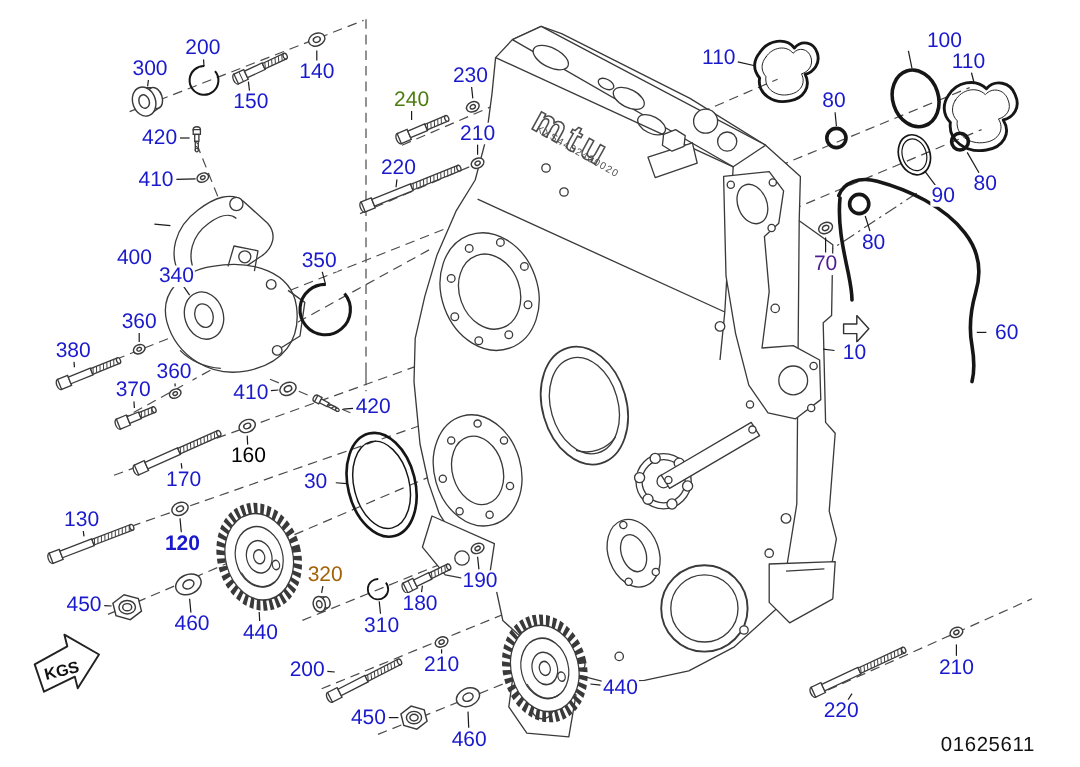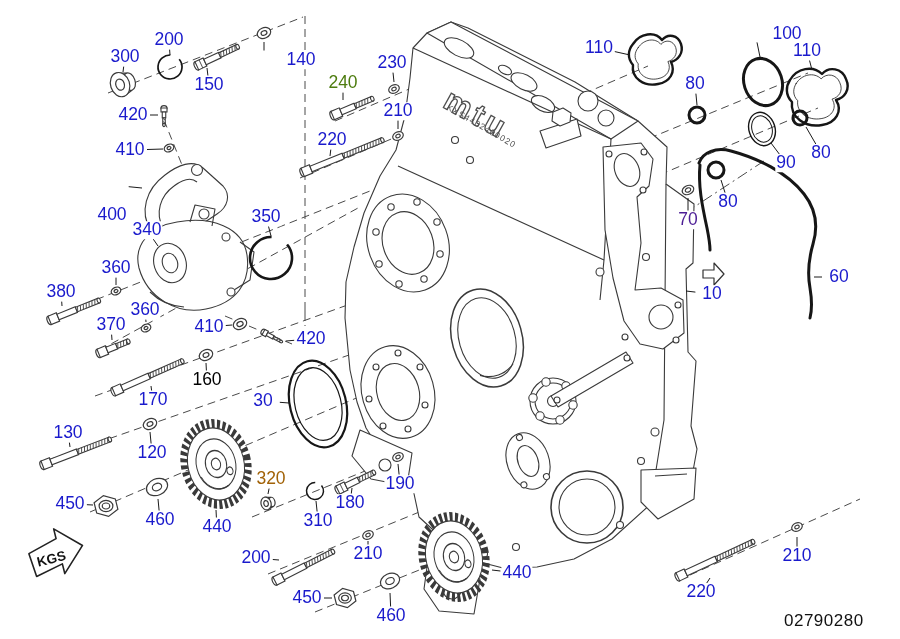--- a/index.html
+++ b/index.html
@@ -509,37 +509,37 @@
         <line x1="822.0" y1="277.0" x2="814" y2="277"></line>
         <line x1="706.7" y1="583.1" x2="710" y2="578"></line>
         <line x1="797.0" y1="546.5" x2="797" y2="537"></line>
       </g>
 </svg>
 
 <div id="callout-layer">
       <div class="callout" style="left: 125px; top: 57px; color: rgb(26, 26, 204);">300</div>
       <div class="callout" style="left: 169px; top: 40px; color: rgb(26, 26, 204);">200</div>
       <div class="callout" style="left: 209px; top: 85px; color: rgb(26, 26, 204);">150</div>
-      <div class="callout" style="left: 264px; top: 60px; color: rgb(26, 26, 204); margin-left: 37px;">140</div>
+      <div class="callout" style="left: 264px; top: 60px; color: rgb(26, 26, 204);">140</div>
       <div class="callout" style="left: 133px; top: 115px; color: rgb(26, 26, 204);">420</div>
       <div class="callout" style="left: 130px; top: 150px; color: rgb(26, 26, 204);">410</div>
       <div class="callout" style="left: 112px; top: 185px; color: rgb(26, 26, 204); margin-top: 30px;">400</div>
       <div class="callout" style="left: 147px; top: 230px; color: rgb(26, 26, 204);">340</div>
       <div class="callout" style="left: 266px; top: 217px; color: rgb(26, 26, 204);">350</div>
       <div class="callout" style="left: 116px; top: 268px; color: rgb(26, 26, 204);">360</div>
       <div class="callout" style="left: 61px; top: 292px; color: rgb(26, 26, 204);">380</div>
       <div class="callout" style="left: 145px; top: 310px; color: rgb(26, 26, 204);">360</div>
       <div class="callout" style="left: 111px; top: 325px; color: rgb(26, 26, 204);">370</div>
       <div class="callout" style="left: 209px; top: 327px; color: rgb(26, 26, 204);">410</div>
       <div class="callout" style="left: 311px; top: 339px; color: rgb(26, 26, 204);">420</div>
       <div class="callout" style="left: 207px; top: 380px; color: #000000;">160</div>
       <div class="callout" style="left: 153px; top: 400px; color: rgb(26, 26, 204);">170</div>
       <div class="callout" style="left: 263px; top: 401px; color: rgb(26, 26, 204);">30</div>
       <div class="callout" style="left: 68px; top: 433px; color: rgb(26, 26, 204);">130</div>
-      <div class="callout" style="left: 152px; top: 453px; color: rgb(26, 26, 204);">120</div>
+      <div class="callout" style="left: 152px; top: 453px; color: rgb(26, 26, 204); font-weight: bold;">120</div>
       <div class="callout" style="left: 70px; top: 504px; color: rgb(26, 26, 204);">450</div>
       <div class="callout" style="left: 160px; top: 520px; color: rgb(26, 26, 204);">460</div>
       <div class="callout" style="left: 217px; top: 527px; color: rgb(26, 26, 204);">440</div>
       <div class="callout" style="left: 271px; top: 479px; color: #a16207;">320</div>
       <div class="callout" style="left: 318px; top: 521px; color: rgb(26, 26, 204);">310</div>
       <div class="callout" style="left: 350px; top: 503px; color: rgb(26, 26, 204);">180</div>
       <div class="callout" style="left: 400px; top: 484px; color: rgb(26, 26, 204);">190</div>
       <div class="callout" style="left: 256px; top: 558px; color: rgb(26, 26, 204);">200</div>
       <div class="callout" style="left: 368px; top: 554px; color: rgb(26, 26, 204);">210</div>
       <div class="callout" style="left: 307px; top: 598px; color: rgb(26, 26, 204);">450</div>
@@ -558,14 +558,14 @@
       <div class="callout" style="left: 728px; top: 202px; color: rgb(26, 26, 204);">80</div>
       <div class="callout" style="left: 688px; top: 220px; color: #4c1d95;">70</div>
       <div class="callout" style="left: 712px; top: 294px; color: rgb(26, 26, 204);">10</div>
       <div class="callout" style="left: 839px; top: 277px; color: rgb(26, 26, 204);">60</div>
       <div class="callout" style="left: 701px; top: 592px; color: rgb(26, 26, 204);">220</div>
       <div class="callout" style="left: 797px; top: 556px; color: rgb(26, 26, 204);">210</div>
     </div>
 
 <div class="mtu-logo">mtu</div>
 <div class="mtu-stamp">KXS4402400020</div>
-<div class="diagram-code">02790280</div>
+<div class="diagram-code">01625611</div>
 </div>
 
 </body></html>

